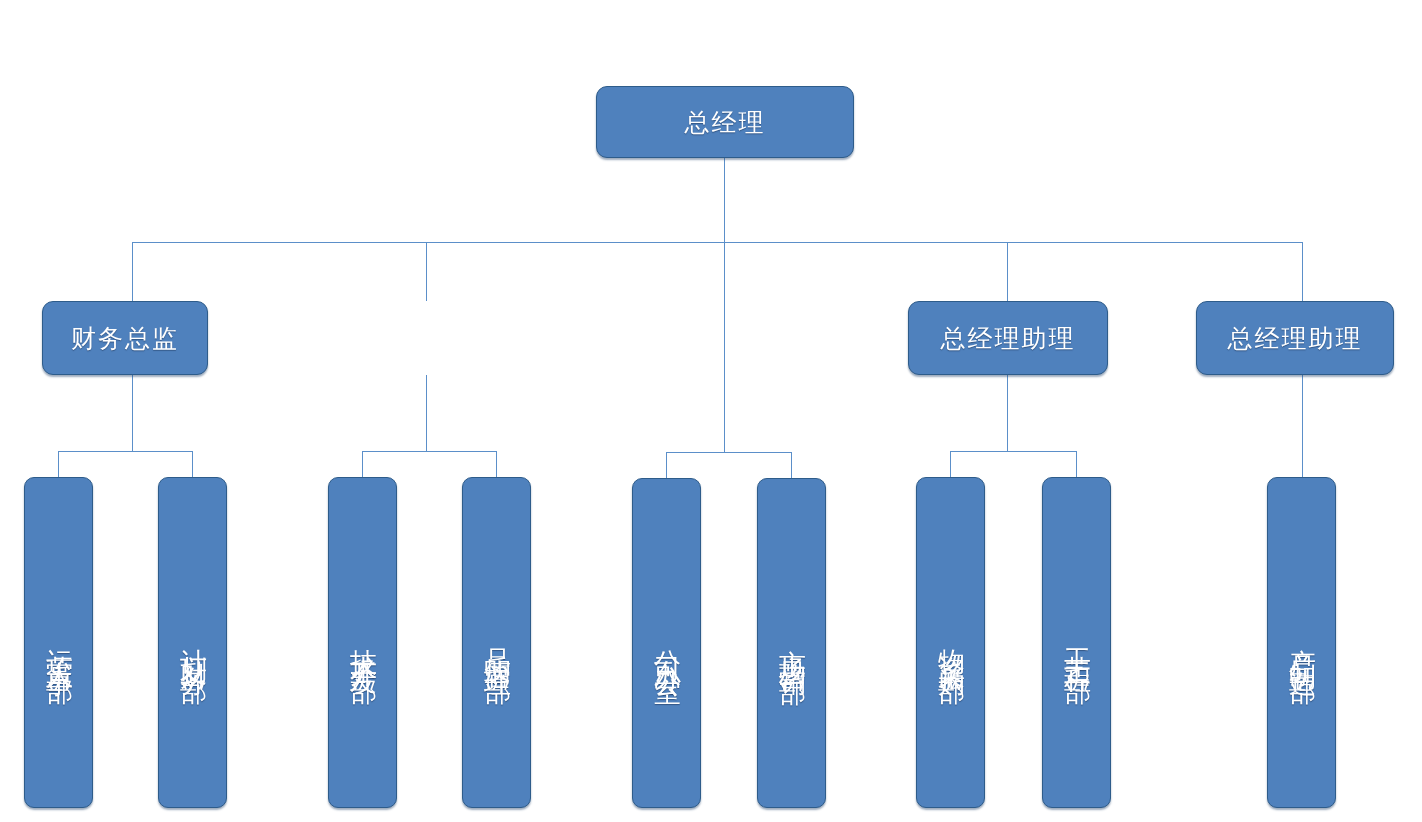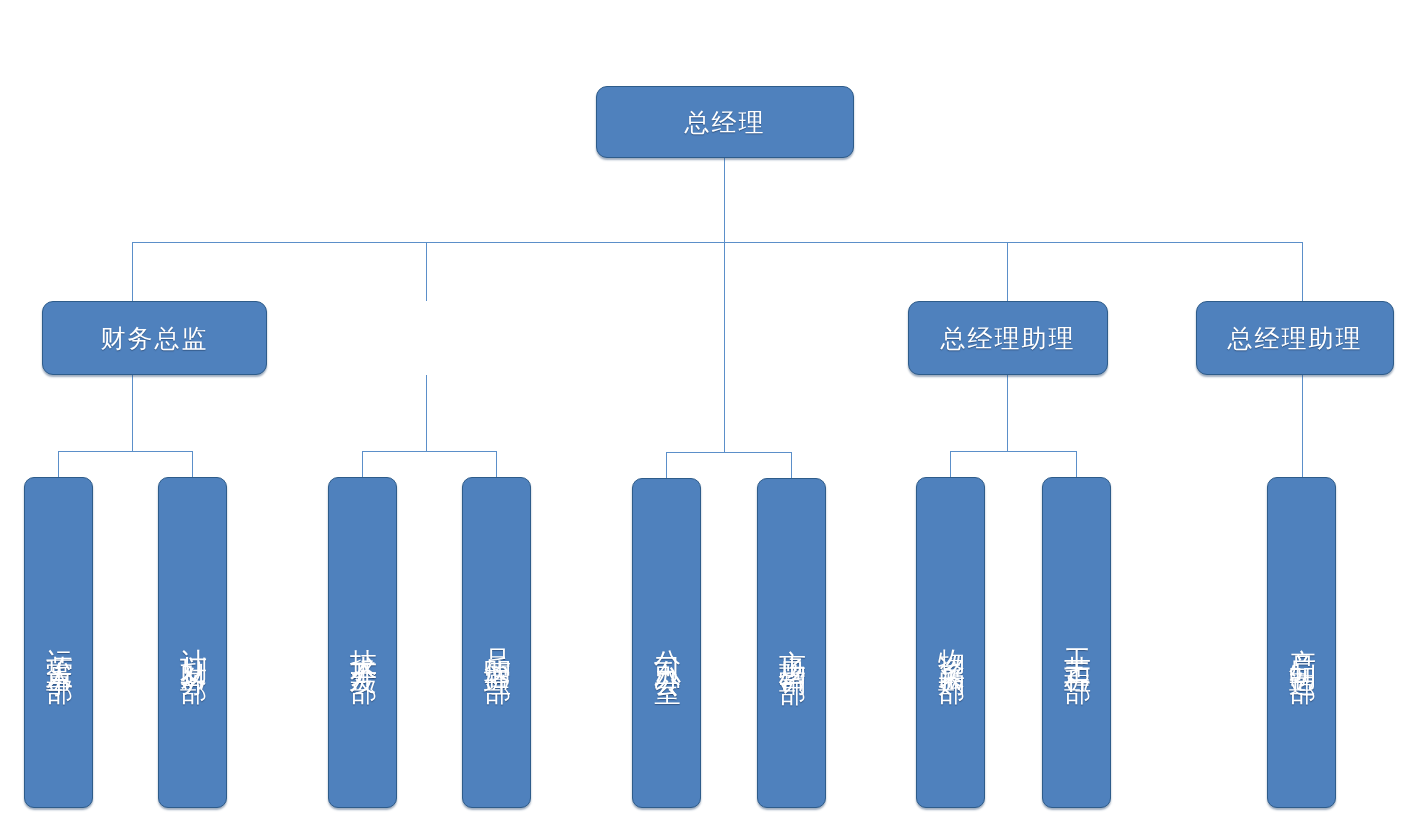--- a/index.html
+++ b/index.html
@@ -96,21 +96,21 @@
   <div class="conn h" style="left:950px;  top:451px; width:127px;"></div>
   <div class="conn v" style="left:950px;  top:451px; height:27px;"></div>
   <div class="conn v" style="left:1076px; top:451px; height:27px;"></div>
 
   <div class="conn v" style="left:1302px; top:375px; height:103px;"></div>
 
   <div class="node horizontal" style="left:596px; top:86px; width:258px; height:72px;">
     <span class="node-label">总经理</span>
   </div>
 
-  <div class="node horizontal" style="left:42px; top:301px; width:225px; height:74px;">
+  <div class="node horizontal" style="left:42px; top:301px; width:166px; height:74px;">
     <span class="node-label">财务总监</span>
   </div>
 
 
   <div class="node horizontal" style="left:908px; top:301px; width:200px; height:74px;">
     <span class="node-label">总经理助理</span>
   </div>
 
   <div class="node horizontal" style="left:1196px; top:301px; width:198px; height:74px;">
     <span class="node-label">总经理助理</span>

